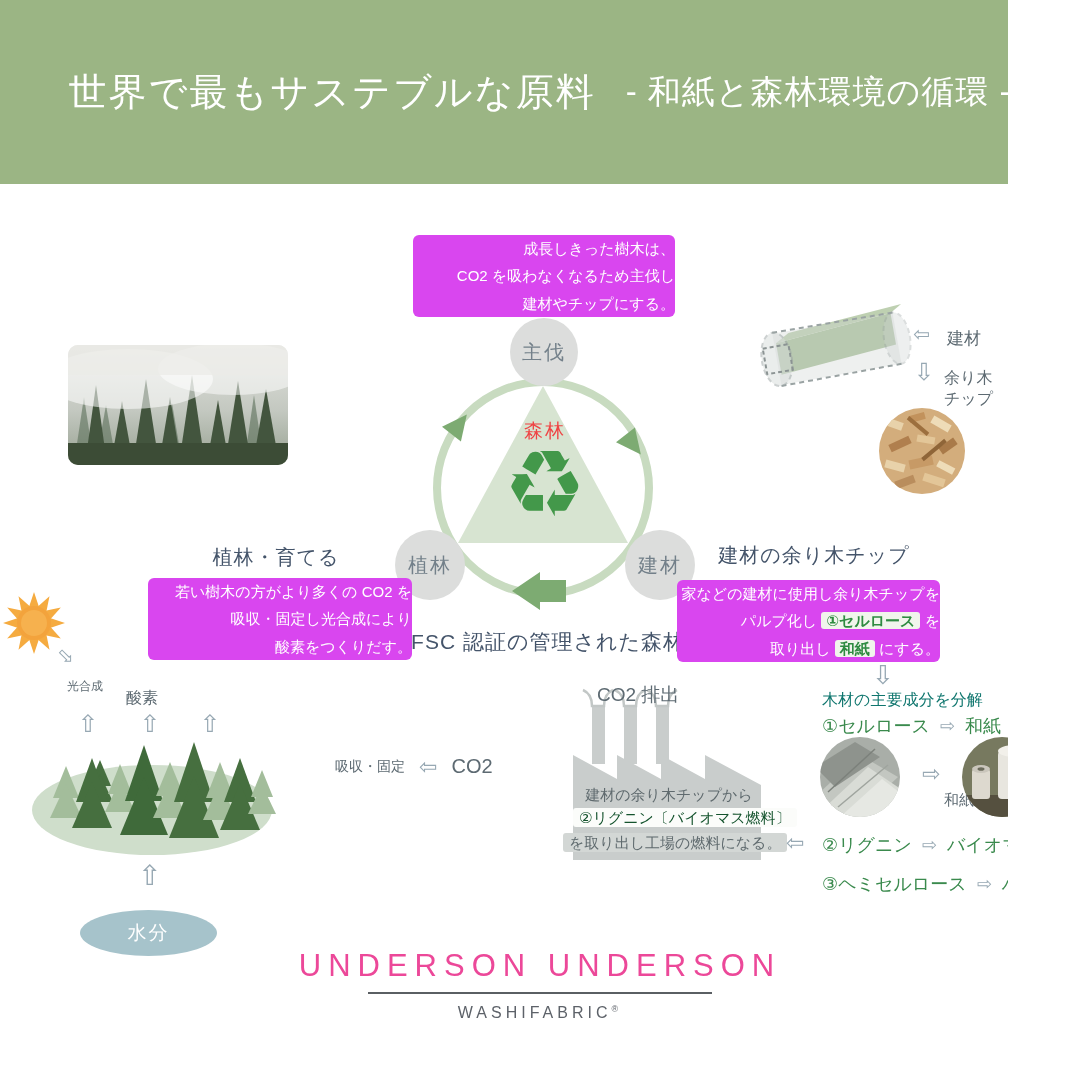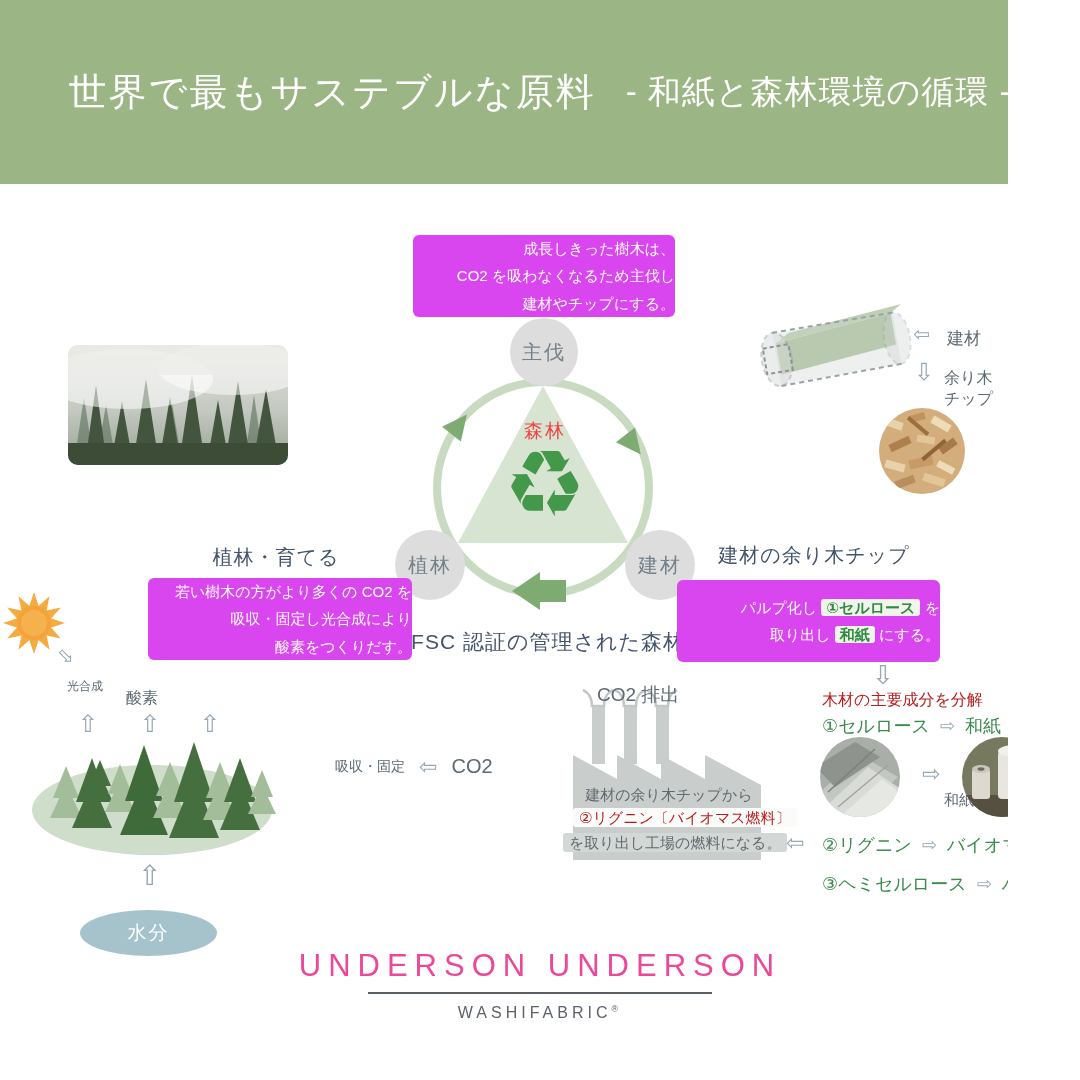--- a/index.html
+++ b/index.html
@@ -20,21 +20,21 @@
   .node{border-radius:50%;background:#dcdddc;color:#73808a;display:flex;align-items:center;
         justify-content:center;font-size:20px;letter-spacing:2px;}
   .heading{color:#44546a;font-size:20px;letter-spacing:1px;}
   .label{color:#5d6a72;}
   .oarrow{color:#97a8b3;line-height:1;}
   .gtext{color:#3a8a4d;font-size:18px;}
   .item-row{display:flex;align-items:center;gap:10px;white-space:nowrap;}
   .water{background:#a6c3cb;border-radius:50%;color:#fff;display:flex;align-items:center;
          justify-content:center;font-size:19px;letter-spacing:2px;}
   .factline{white-space:nowrap;font-size:15px;}
-  .fact-chip2{background:#fbfcfa;color:#b91c1c;border-radius:3px;padding:1px 6px;margin-top:46px;}
+  .fact-chip2{background:#fbfcfa;color:#14532d;border-radius:3px;padding:1px 6px;margin-top:46px;}
   .fact-chip3{background:#d3d7d5;color:#5f6a6e;border-radius:3px;padding:1px 6px;}
   
   .brand{width:1080px;text-align:center;color:#ec4899;font-size:31px;letter-spacing:7px;font-weight:400;}
   .rule{border-top:2px solid #5a5f63;}
   .sub-brand{width:1080px;text-align:center;color:#5d6269;font-size:16px;letter-spacing:4px;}
   sup{font-size:9px;}
 </style>
 </head>
 <body>
 
@@ -243,20 +243,21 @@
         <rect x="16" y="70" width="20" height="8" fill="#b98d5d" transform="rotate(-20 26 74)"></rect>
         <rect x="44" y="68" width="22" height="8" fill="#e3c698" transform="rotate(18 55 72)"></rect>
         <rect x="26" y="16" width="26" height="4" fill="#9c6f3e" transform="rotate(40 39 18)"></rect>
         <rect x="40" y="40" width="30" height="4" fill="#8f6538" transform="rotate(-40 55 42)"></rect>
       </g>
     </g>
   </svg>
 
   <div class="abs ctr heading" style="left:714px;top:542px;width:200px;">建材の余り木チップ</div>
   <div class="abs note-box" style="left:677px;top:580px;width:263px;height:82px;">
+    <span>家などの建材に使用し余り木チップを</span>
     <span>
       <span>パルプ化し</span>
       <span class="chip">①セルロース</span>
       <span>を</span>
     </span>
     <span>
       <span>取り出し</span>
       <span class="chip">和紙</span>
       <span>にする。</span>
     </span>
@@ -278,21 +279,21 @@
   <div class="abs label" style="left:597px;top:682px;font-size:19px;">CO2 排出</div>
   <div class="abs ctr factline" style="left:573px;top:786px;width:192px;color:#5f6a6e;">建材の余り木チップから</div>
   <div class="abs ctr factline" style="left:573px;top:809px;width:192px;">
     <span class="fact-chip2">②リグニン〔バイオマス燃料〕</span>
   </div>
   <div class="abs ctr factline" style="left:563px;top:834px;width:210px;">
     <span class="fact-chip3">を取り出し工場の燃料になる。</span>
   </div>
 
   <div class="abs oarrow" style="left:872px;top:662px;font-size:26px;">⇩</div>
-  <div class="abs" style="left:822px;top:690px;font-size:16px;color:#b91c1c;">木材の主要成分を分解</div>
+  <div class="abs" style="left:822px;top:690px;font-size:16px;color:#0f766e;">木材の主要成分を分解</div>
   <div class="abs item-row" style="left:822px;top:714px;">
     <span class="gtext">①セルロース</span>
     <span class="oarrow" style="font-size:18px;">⇨</span>
     <span class="gtext">和紙</span>
   </div>
 
   <svg class="abs" style="left:820px;top:737px;" width="80" height="80" viewBox="0 0 80 80">
     <defs>
         <clipPath id="washiClip">
           <circle cx="40" cy="40" r="40"></circle>

